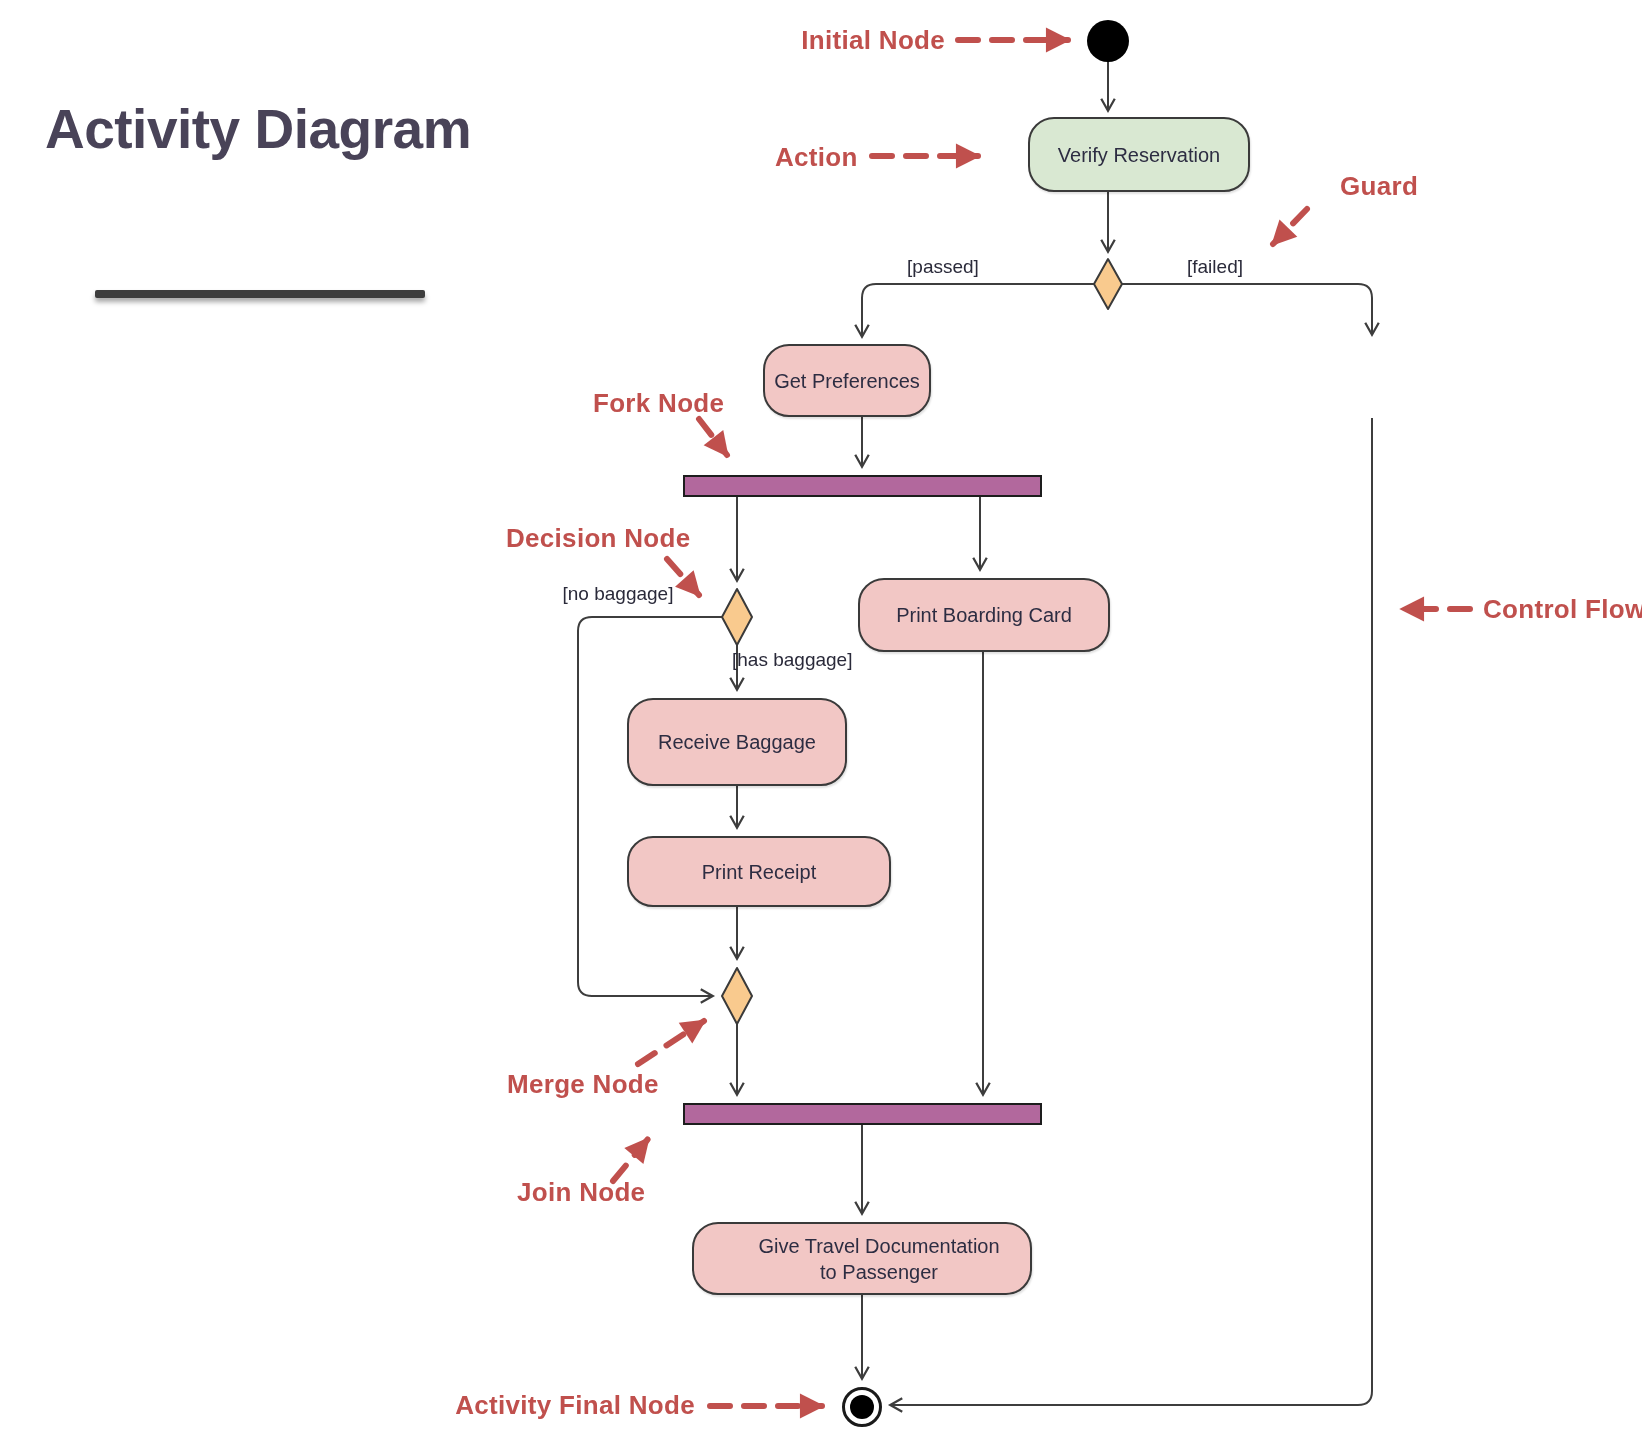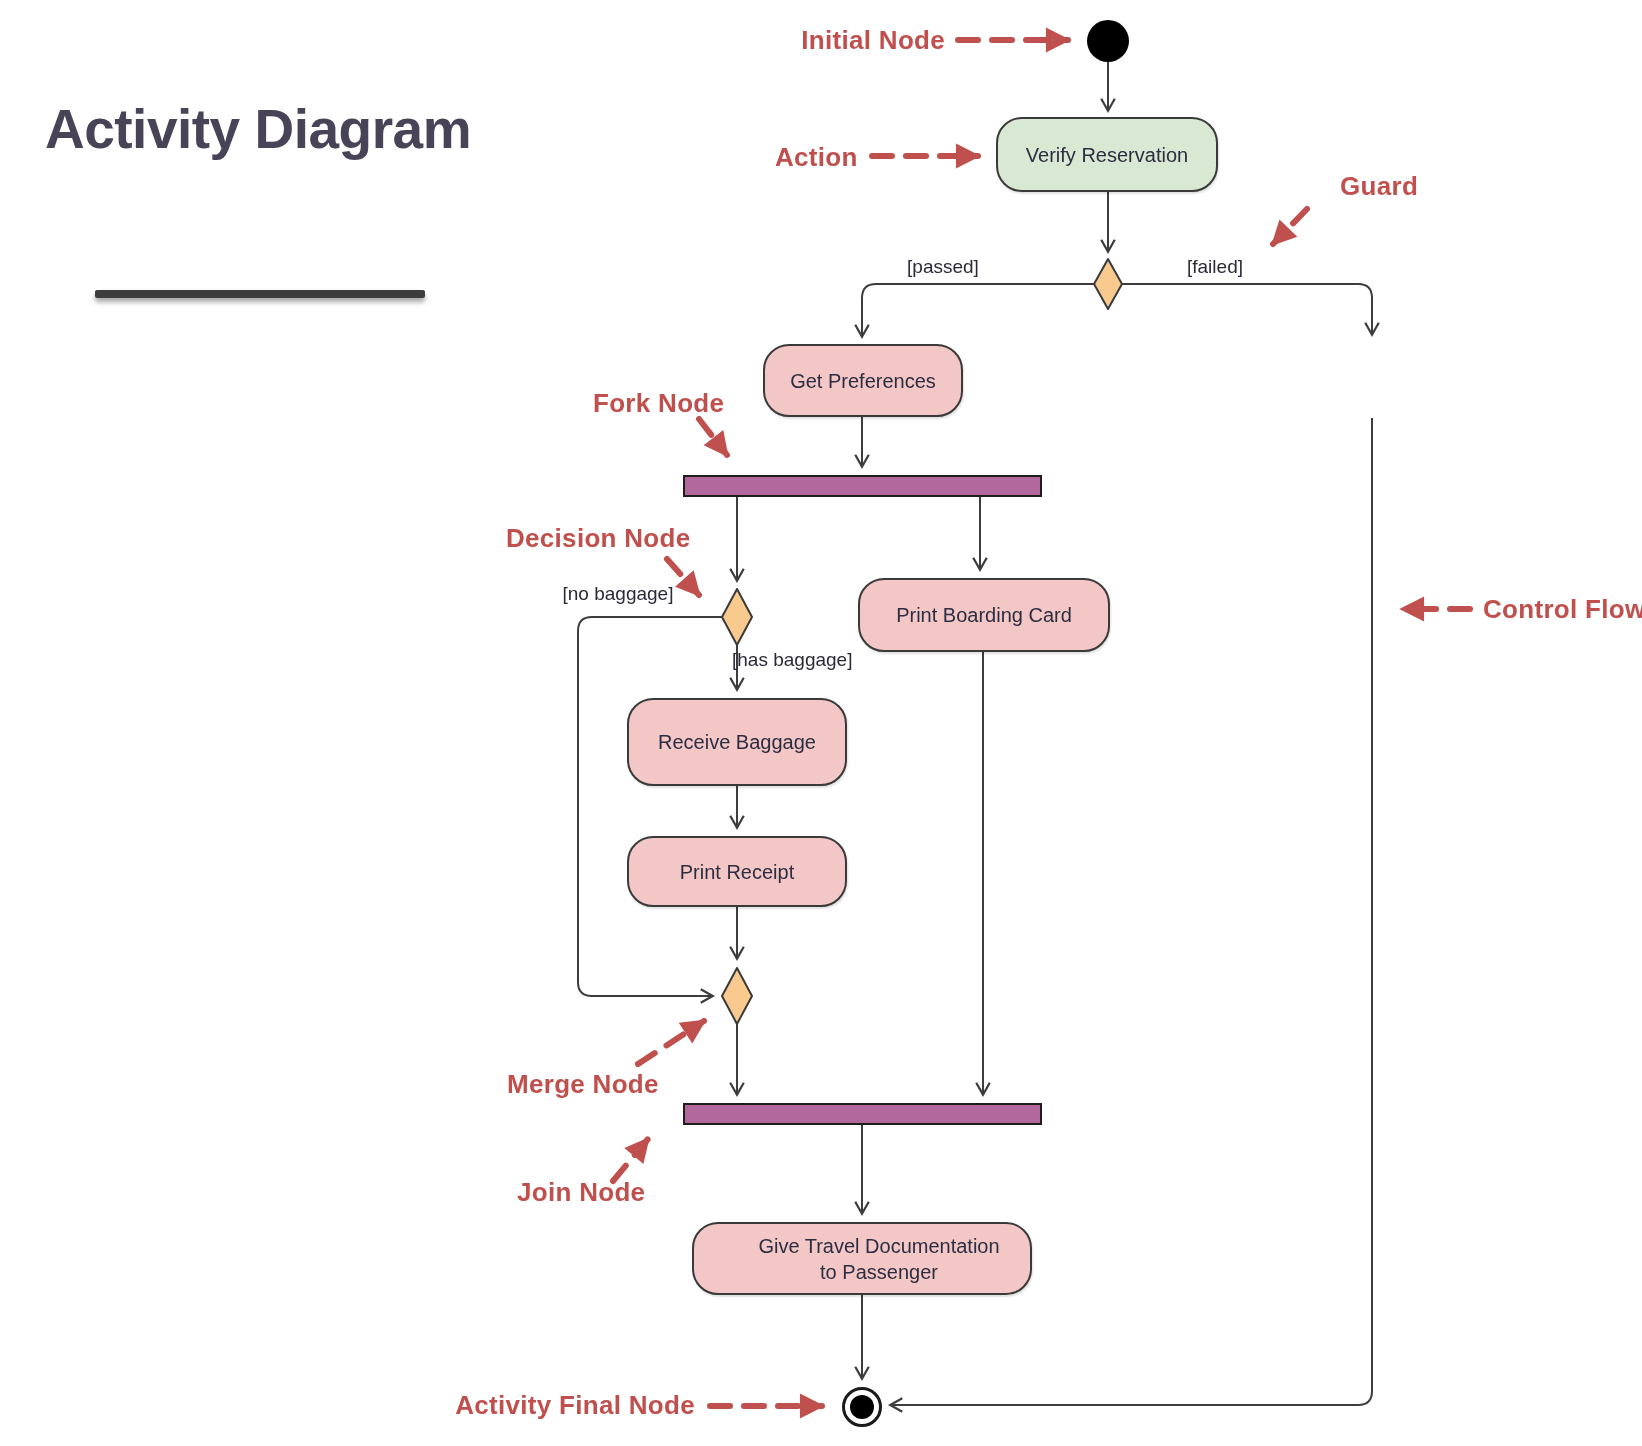--- a/index.html
+++ b/index.html
@@ -29,21 +29,21 @@
 
   .node{
     position:absolute;box-sizing:border-box;
     border:2px solid #3a3a3a;border-radius:26px;
     display:flex;align-items:center;justify-content:center;
     text-align:center;
     font-size:20px;color:var(--node-text,#2d2d42);
     line-height:1.3;
     box-shadow:1px 2px 2px rgba(0,0,0,0.12);
   }
-  .green{background:var(--action-green,#d9e8d2);}
+  .green{background:var(--action-green,#d9e8d2);margin-left:32px;}
   .pink{background:var(--task-pink,#f2c7c5);}
   .yellow{background:var(--alt-yellow,#f6e394);}
 
   .sync-bar{
     position:absolute;box-sizing:border-box;
     width:359px;height:22px;
     background:var(--bar-purple,#b2689d);
     border:2px solid #1d1d1d;
   }
 
@@ -121,30 +121,30 @@
 
   <div class="page-title">
     <div>Activity Diagram</div>
   </div>
   <div class="title-underline"></div>
 
   <div class="initial-node"></div>
 
   <div class="node green" style="left:996px;top:117px;width:222px;height:75px;">Verify Reservation</div>
 
-  <div class="node pink" style="left:763px;top:344px;width:200px;height:73px;">Get Preferences</div>
+  <div class="node pink" style="left:763px;top:344px;width:168px;height:73px;">Get Preferences</div>
 
 
   <div class="sync-bar" style="left:683px;top:475px;"></div>
 
   <div class="node pink" style="left:858px;top:578px;width:252px;height:74px;">Print Boarding Card</div>
 
   <div class="node pink" style="left:627px;top:698px;width:220px;height:88px;">Receive Baggage</div>
 
-  <div class="node pink" style="left:627px;top:836px;width:220px;height:71px;">Print Receipt</div>
+  <div class="node pink" style="left:627px;top:836px;width:264px;height:71px;">Print Receipt</div>
 
   <div class="sync-bar" style="left:683px;top:1103px;"></div>
 
   <div class="node pink" style="left:692px;top:1222px;width:340px;height:73px;padding-left:34px;">
     <div>
       <div>Give Travel Documentation</div>
       <div>to Passenger</div>
     </div>
   </div>
 

